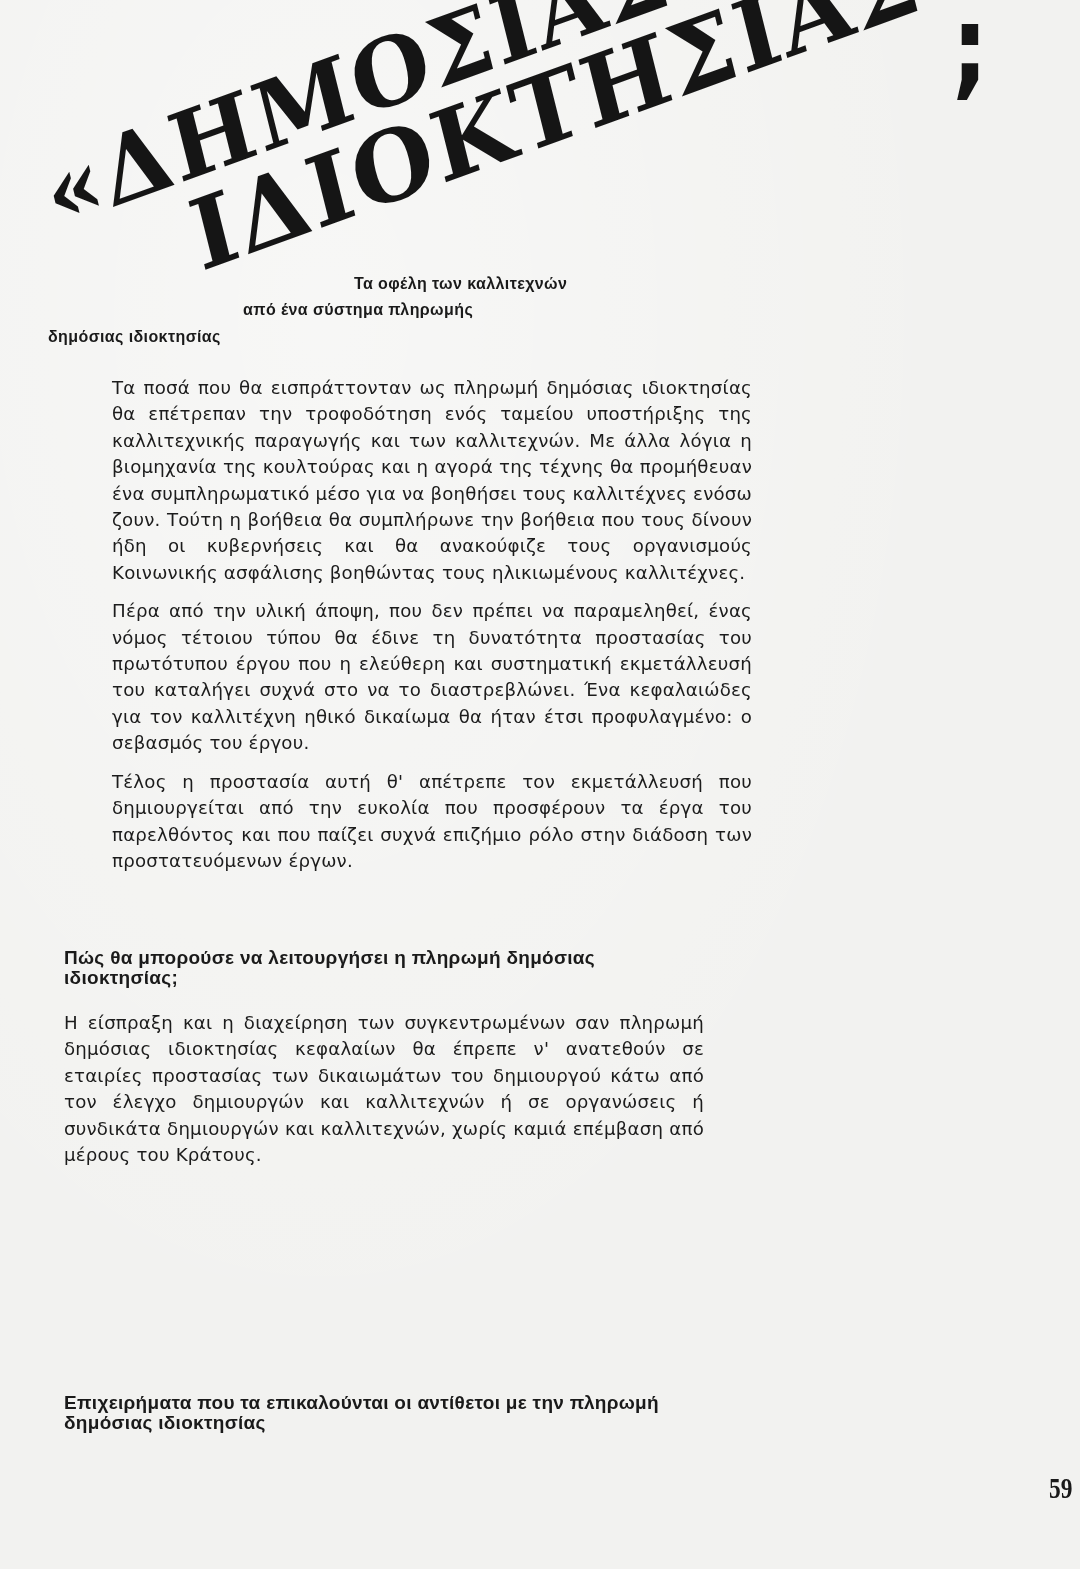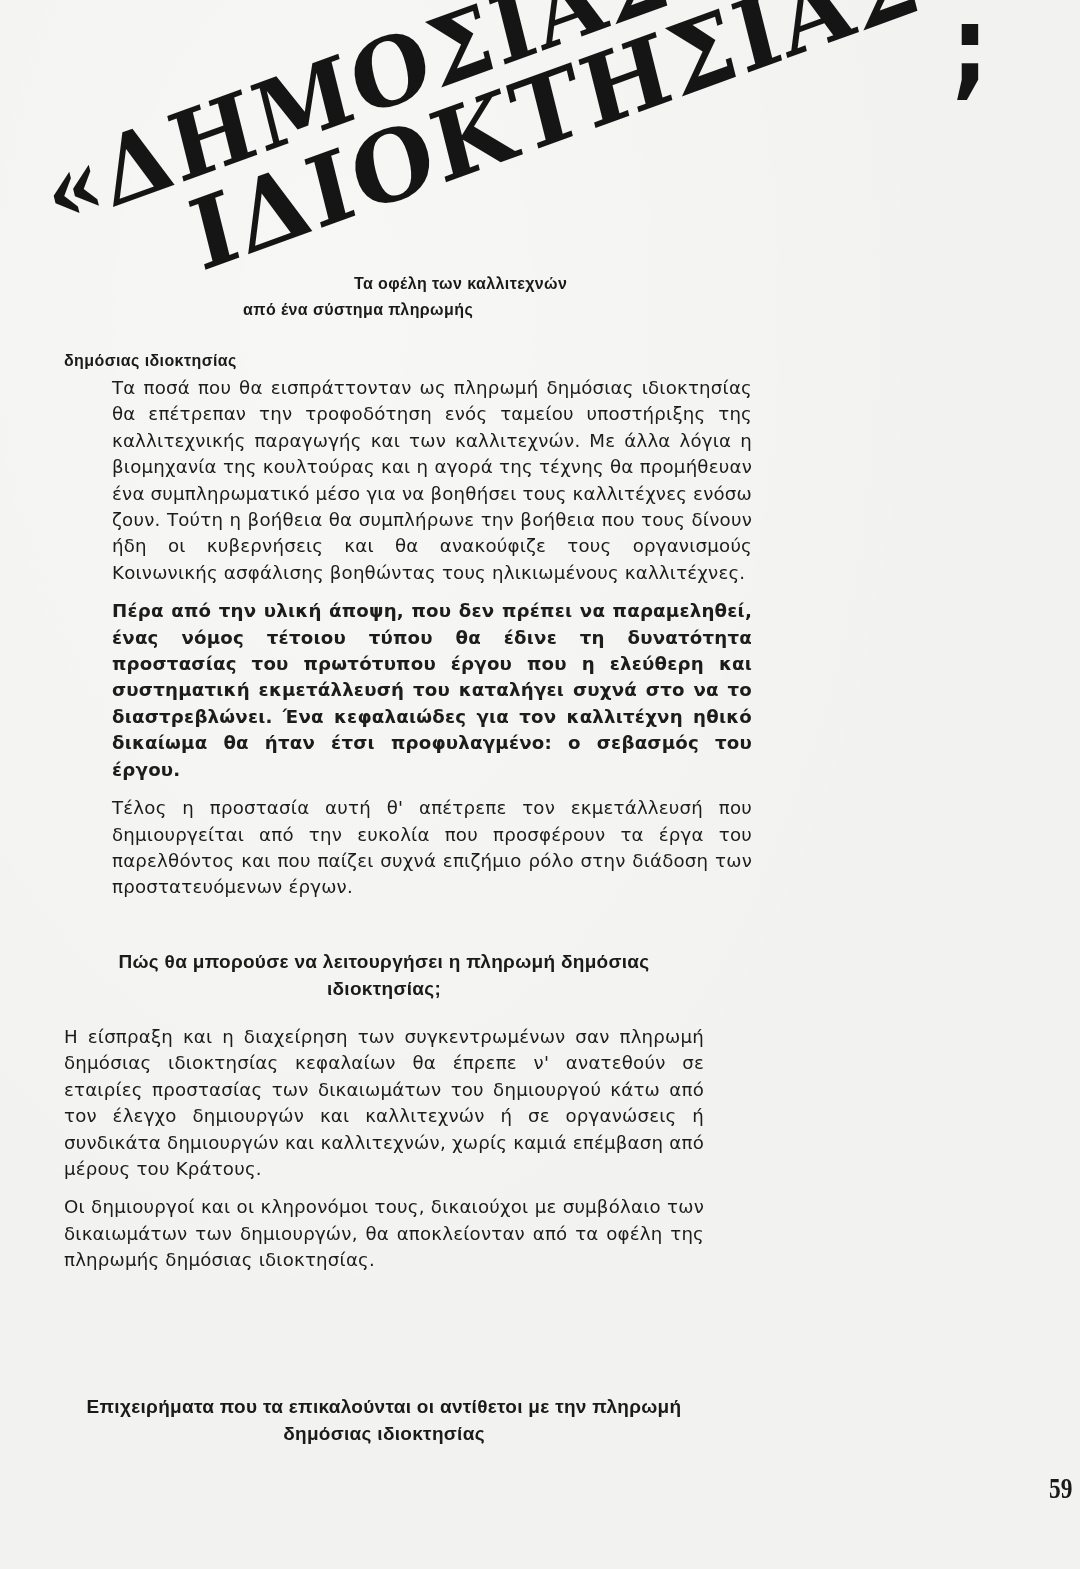--- a/index.html
+++ b/index.html
@@ -64,45 +64,44 @@
       position: absolute;
       font-family: "Liberation Sans", sans-serif;
       font-weight: 700;
       font-size: 16px;
       letter-spacing: 0.4px;
       color: #1a1a1a;
       white-space: nowrap;
     }
     .subtitle-1 { left: 354px; top: 275px; }
     .subtitle-2 { left: 235px; top: 301px; margin-left: 8px; }
-    .subtitle-3 { left: 64px;  top: 328px; margin-top: 24px; }
+    .subtitle-3 { left: 48px;  top: 328px; }
 
     .content {
       position: absolute;
       left: 64px;
       width: 640px;
       font-family: "DejaVu Sans", sans-serif;
       font-size: 18.2px;
       line-height: 26.4px;
       color: #1c1c1c;
     }
     .para {
       margin: 0;
       text-align: justify;
       letter-spacing: 0.2px;
     }
     .heading {
       margin: 0;
       font-family: "Liberation Sans", sans-serif;
       font-weight: 700;
       font-size: 19px;
-      line-height: 27px;
+      line-height: 20px;
       letter-spacing: 0.3px;
       color: #1a1a1a;
-      text-align: center;
     }
     .page-number {
       position: absolute;
       left: 1049px;
       top: 1471px;
       font-family: "Liberation Serif", serif;
       font-weight: 700;
       font-size: 30px;
       color: #1a1a1a;
       transform: scaleX(0.78);
@@ -119,28 +118,27 @@
     <div class="title-line title-line-2">ΙΔΙΟΚΤΗΣΙΑΣ»</div>
     <div class="title-semicolon">;</div>
   </div>
 
   <div class="subtitle subtitle-1">Τα οφέλη των καλλιτεχνών</div>
   <div class="subtitle subtitle-2">από ένα σύστημα πληρωμής</div>
   <div class="subtitle subtitle-3">δημόσιας ιδιοκτησίας</div>
 
   <div class="content" style="top: 375px; margin-left: 48px;">
     <p class="para" style="margin-bottom: 12px;">Τα ποσά που θα εισπράττονταν ως πληρωμή δημόσιας ιδιοκτησίας θα επέτρεπαν την τροφοδότηση ενός ταμείου υποστήριξης της καλλιτεχνικής παραγωγής και των καλλιτεχνών. Με άλλα λόγια η βιομηχανία της κουλτούρας και η αγορά της τέχνης θα προμήθευαν ένα συμπληρωματικό μέσο για να βοηθήσει τους καλλιτέχνες ενόσω ζουν. Τούτη η βοήθεια θα συμπλήρωνε την βοήθεια που τους δίνουν ήδη οι κυβερνήσεις και θα ανακούφιζε τους οργανισμούς Κοινωνικής ασφάλισης βοηθώντας τους ηλικιωμένους καλλιτέχνες.</p>
-    <p class="para" style="margin-bottom: 12px; font-weight: bold;">Πέρα από την υλική άποψη, που δεν πρέπει να παραμεληθεί, ένας νόμος τέτοιου τύπου θα έδινε τη δυνατότητα προστασίας του πρωτότυπου έργου που η ελεύθερη και συστηματική εκμετάλλευσή του καταλήγει συχνά στο να το διαστρεβλώνει. Ένα κεφαλαιώδες για τον καλλιτέχνη ηθικό δικαίωμα θα ήταν έτσι προφυλαγμένο: ο σεβασμός του έργου.</p>
+    <p class="para" style="margin-bottom: 12px;">Πέρα από την υλική άποψη, που δεν πρέπει να παραμεληθεί, ένας νόμος τέτοιου τύπου θα έδινε τη δυνατότητα προστασίας του πρωτότυπου έργου που η ελεύθερη και συστηματική εκμετάλλευσή του καταλήγει συχνά στο να το διαστρεβλώνει. Ένα κεφαλαιώδες για τον καλλιτέχνη ηθικό δικαίωμα θα ήταν έτσι προφυλαγμένο: ο σεβασμός του έργου.</p>
     <p class="para">Τέλος η προστασία αυτή θ' απέτρεπε τον εκμετάλλευσή που δημιουργείται από την ευκολία που προσφέρουν τα έργα του παρελθόντος και που παίζει συχνά επιζήμιο ρόλο στην διάδοση των προστατευόμενων έργων.</p>
   </div>
 
   <div class="content" style="top: 948px;">
     <h2 class="heading" style="margin-bottom: 22px;">Πώς θα μπορούσε να λειτουργήσει η πληρωμή δημόσιας ιδιοκτησίας;</h2>
     <p class="para" style="margin-bottom: 12px;">Η είσπραξη και η διαχείρηση των συγκεντρωμένων σαν πληρωμή δημόσιας ιδιοκτησίας κεφαλαίων θα έπρεπε ν' ανατεθούν σε εταιρίες προστασίας των δικαιωμάτων του δημιουργού κάτω από τον έλεγχο δημιουργών και καλλιτεχνών ή σε οργανώσεις ή συνδικάτα δημιουργών και καλλιτεχνών, χωρίς καμιά επέμβαση από μέρους του Κράτους.</p>
-    <p class="para">Οι δημιουργοί και οι κληρονόμοι τους, δικαιούχοι με συμβόλαιο των δικαιωμάτων των δημιουργών, θα αποκλείονταν από τα οφέλη της πληρωμής δημόσιας ιδιοκτησίας.</p>
   </div>
 
   <div class="content" style="top: 1349px; margin-top: 44px;">
     <h2 class="heading" style="margin-bottom: 18px;">Επιχειρήματα που τα επικαλούνται οι αντίθετοι με την πληρωμή δημόσιας ιδιοκτησίας</h2>
   </div>
 
   <div class="page-number">59</div>
 </div>
 
 </body></html>

